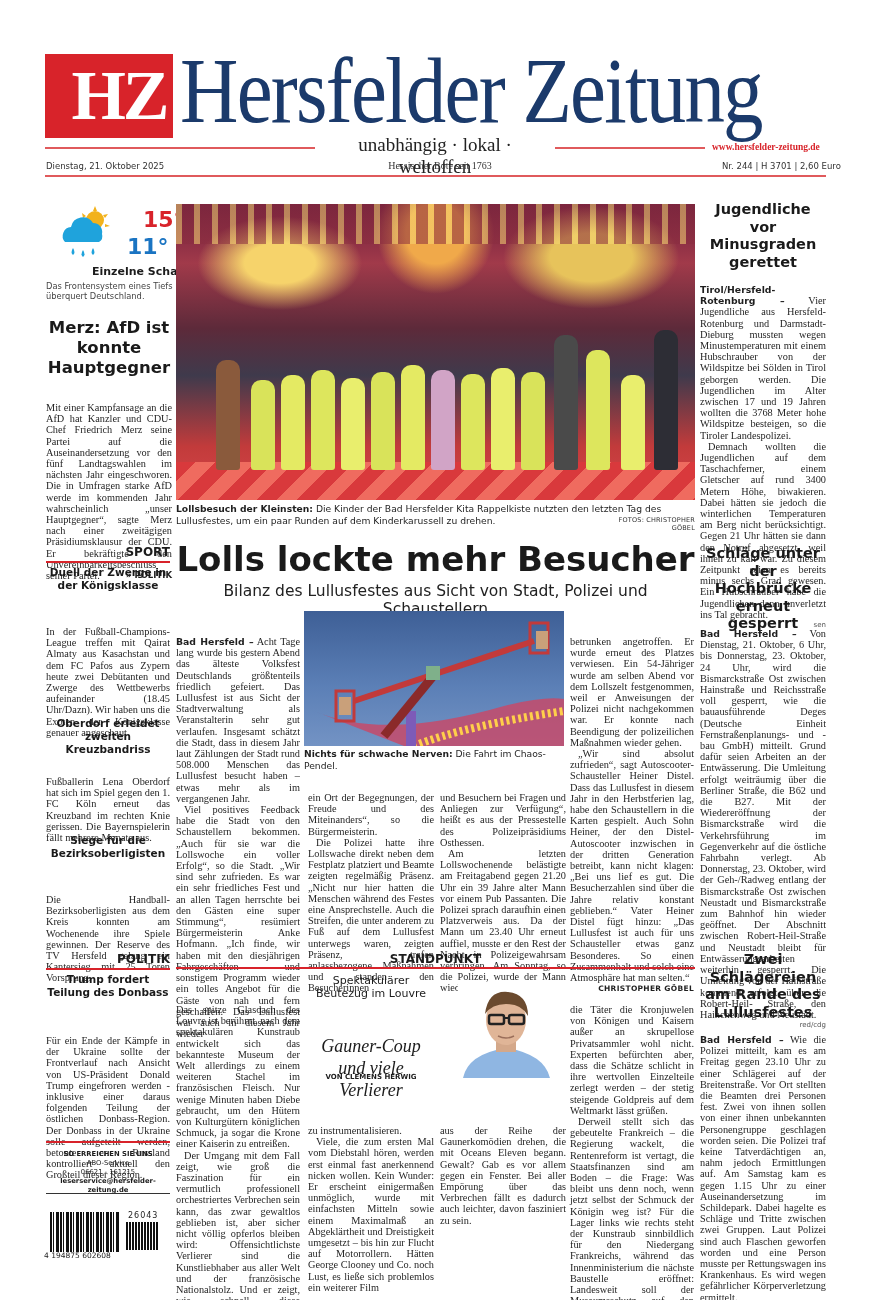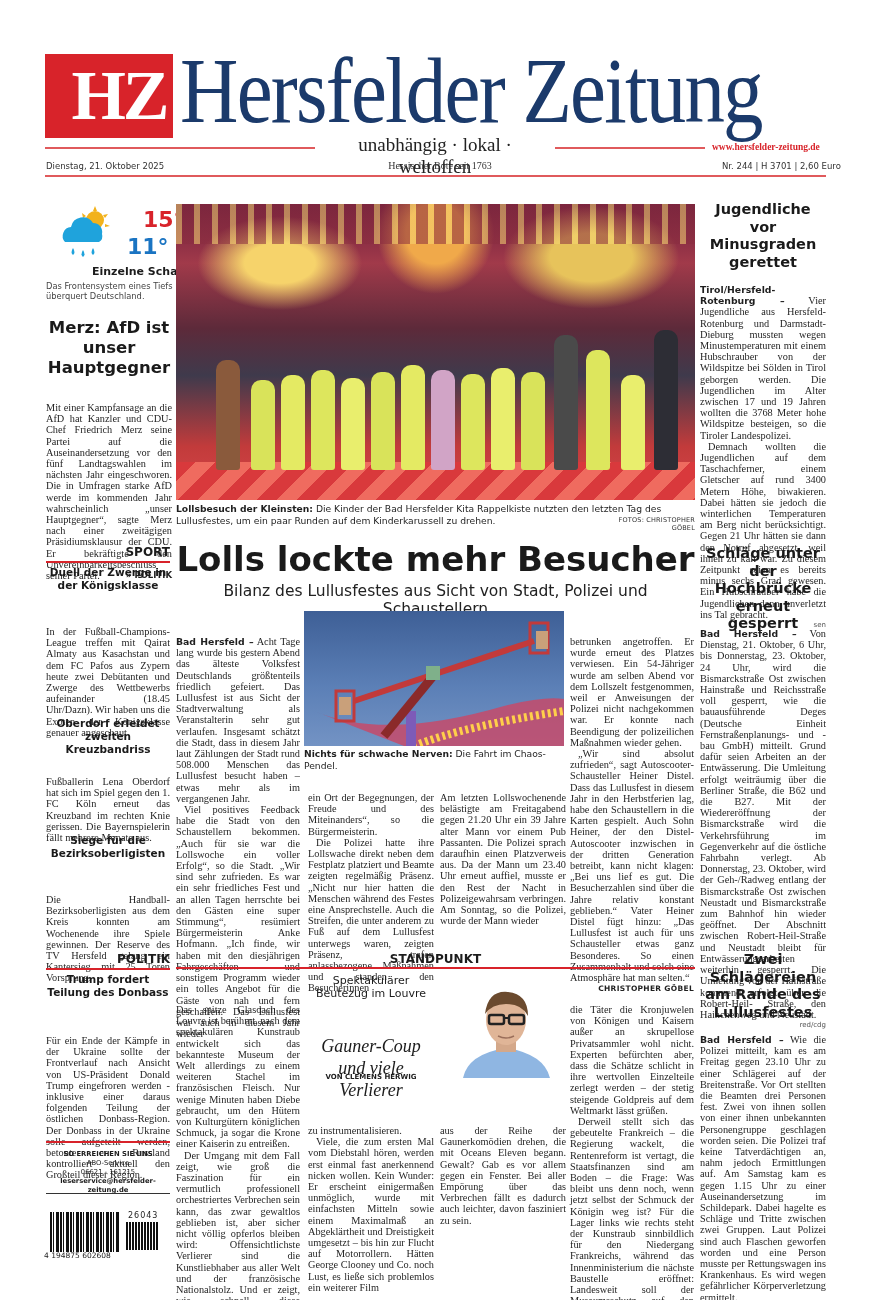--- a/index.html
+++ b/index.html
@@ -85,21 +85,21 @@
       <path d="M28 46 q-3 5 0 7 q3 -2 0 -7z"></path>
       <path d="M38 44 q-3 5 0 7 q3 -2 0 -7z"></path>
     </g>
   </svg>
 </div>
 <div class="abs" id="weather-temp-high">15°</div>
 <div class="abs" id="weather-temp-low">11°</div>
 <div class="abs" id="weather-label">Einzelne Schauer</div>
 <div class="abs" id="weather-text">Das Frontensystem eines Tiefs überquert Deutschland.</div>
 
-<div class="abs headline" style="left:46px; top:318px; width:126px; font-size:16.5px; line-height:20px;">Merz: AfD ist unser Hauptgegner</div>
+<div class="abs headline" style="left:46px; top:318px; width:126px; font-size:16.5px; line-height:20px;">Merz: AfD ist konnte Hauptgegner</div>
 <div class="abs bodytext" style="left:46px; top:374px; width:126px;">
   <span>Mit einer Kampfansage an die AfD hat Kanzler und CDU-Chef Friedrich Merz seine Partei auf die Auseinandersetzung vor den fünf Landtagswahlen im nächsten Jahr eingeschworen. Die in Umfragen starke AfD werde im kommenden Jahr wahrscheinlich „unser Hauptgegner“, sagte Merz nach einer zweitägigen Präsidiumsklausur der CDU. Er bekräftigte den Unvereinbarkeitsbeschluss seiner Partei.</span>
   <span style="float:right; font-family:'DejaVu Sans',sans-serif; font-weight:bold; font-size:8.5px;">» POLITIK</span>
 </div>
 
 <div class="abs" id="main-photo">
   <div style="position:absolute; left:0; right:0; top:0; height:40px; background:repeating-linear-gradient(90deg,#f6d773 0 6px,#8a2d3f 6px 18px); opacity:0.55;"></div>
   <div style="position:absolute; left:0; right:0; bottom:0; height:38px; background:repeating-linear-gradient(135deg,#d9393c 0 14px,#ef6b5f 14px 28px);"></div>
   <div class="kid" style="left:40px; height:110px; background:#8a5a3c;"></div>
   <div class="kid" style="left:75px; height:90px; background:#d9e35a;"></div>
@@ -163,20 +163,21 @@
 <div class="abs caption" style="left:304px; top:748px; width:265px;">
   <b>Nichts für schwache Nerven:</b>
   <span>Die Fahrt im Chaos-Pendel.</span>
 </div>
 
 <div class="abs bodytext" style="left:308px; top:764px; width:126px;">
   <p>ein Ort der Begegnungen, der Freude und des Miteinanders“, so die Bürgermeisterin.</p>
   <p>Die Polizei hatte ihre Lollswache direkt neben dem Festplatz platziert und Beamte zeigten regelmäßig Präsenz. „Nicht nur hier hatten die Menschen während des Festes eine Ansprechstelle. Auch die Streifen, die unter anderem zu Fuß auf dem Lullusfest unterwegs waren, zeigten Präsenz, trafen anlassbezogene Maßnahmen und standen den Besucherinnen</p>
 </div>
 <div class="abs bodytext" style="left:440px; top:764px; width:126px;">
+  <p>und Besuchern bei Fragen und Anliegen zur Verfügung“, heißt es aus der Pressestelle des Polizeipräsidiums Osthessen.</p>
   <p>Am letzten Lollswochenende belästigte am Freitagabend gegen 21.20 Uhr ein 39 Jahre alter Mann vor einem Pub Passanten. Die Polizei sprach daraufhin einen Platzverweis aus. Da der Mann um 23.40 Uhr erneut auffiel, musste er den Rest der Nacht in Polizeigewahrsam verbringen. Am Sonntag, so die Polizei, wurde der Mann wieder</p>
 </div>
 <div class="abs bodytext" style="left:570px; top:608px; width:124px;">
   <p>betrunken angetroffen. Er wurde erneut des Platzes verwiesen. Ein 54-Jähriger wurde am selben Abend vor dem Lollszelt festgenommen, weil er Anweisungen der Polizei nicht nachgekommen war. Er konnte nach Beendigung der polizeilichen Maßnahmen wieder gehen.</p>
   <p>„Wir sind absolut zufrieden“, sagt Autoscooter-Schausteller Heiner Distel. Dass das Lullusfest in diesem Jahr in den Herbstferien lag, habe den Schaustellern in die Karten gespielt. Auch Sohn Heiner, der den Distel-Autoscooter inzwischen in der dritten Generation betreibt, kann nicht klagen: „Bei uns lief es gut. Die Besucherzahlen sind über die Jahre relativ konstant geblieben.“ Vater Heiner Distel fügt hinzu: „Das Lullusfest ist auch für uns Schausteller etwas ganz Besonderes. So einen Zusammenhalt und solch eine Atmosphäre hat man selten.“</p>
   <div class="author">CHRISTOPHER GÖBEL</div>
 </div>
 
 <div class="abs headline" style="left:700px; top:545px; width:126px; font-size:14.5px; line-height:17.5px;">Schläge unter der Hochbrücke erneut gesperrt</div>
 <div class="abs bodytext" style="left:700px; top:600px; width:126px;">

